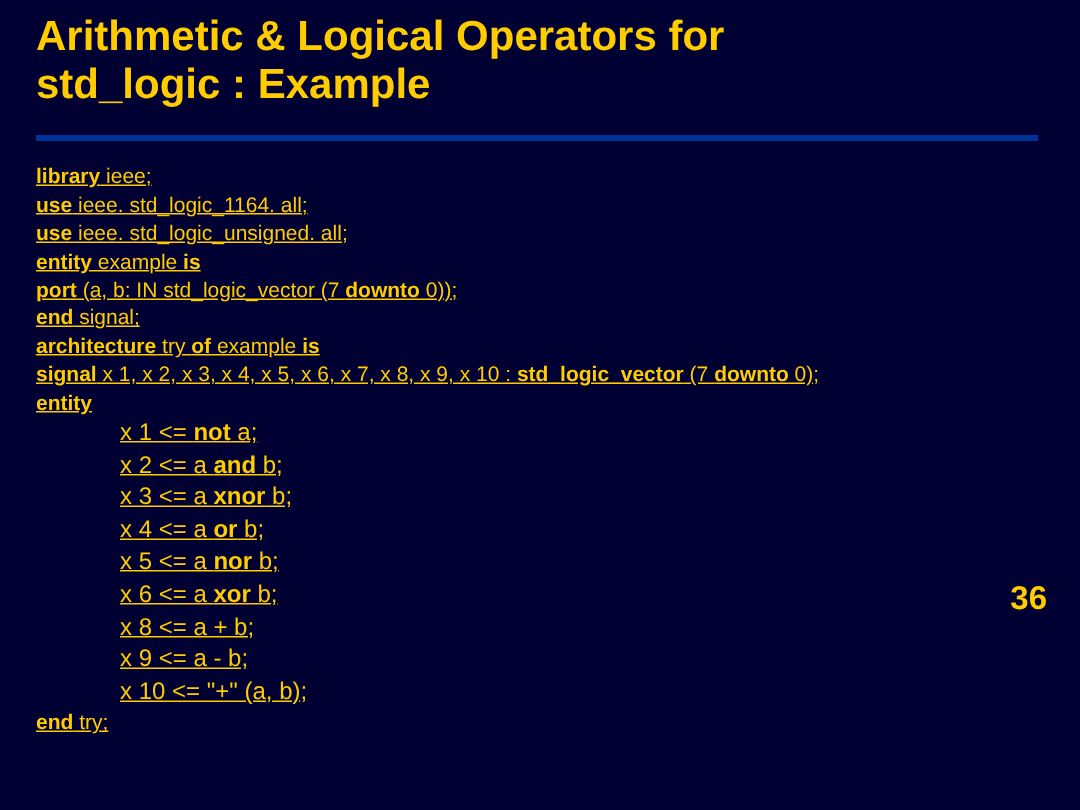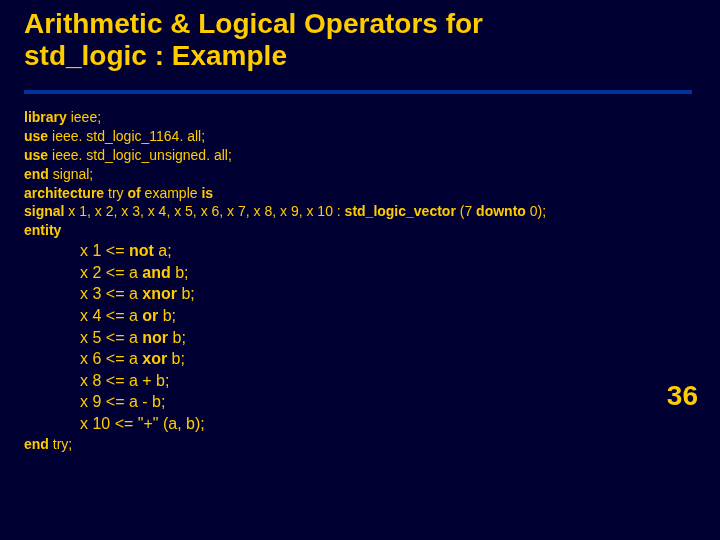--- a/index.html
+++ b/index.html
@@ -38,53 +38,56 @@
   }
   .code {
     position: absolute;
     top: 108px;
     left: 24px;
     right: 16px;
     font-size: 14px;
     line-height: 1.35;
     font-family: Arial, Helvetica, sans-serif;
     color: #ffcc00;
+    text-decoration: underline;
   }
   .code .kw { color: #ffcc00; font-weight: bold; }
   .code .txt { color: #ffcc00; }
   .sub {
     margin-left: 56px;
     font-size: 16px;
     line-height: 1.35;
   }
   .page-num {
     position: absolute;
     bottom: 12px;
     right: 22px;
-    font-size: 28px;
+    font-size: 22px;
     font-weight: bold;
     color: #ffcc00;
   }
   .line { white-space: pre; }
 </style>
 </head>
 <body>
 
 <div class="slide">
 
   <div class="title">
     <span>Arithmetic &amp; Logical Operators for</span><br>
     <span>std_logic : Example</span>
   </div>
   <div class="title-underline"></div>
 
   <div class="code">
     <div class="line"><span class="kw">library</span><span class="txt"> ieee;</span></div>
     <div class="line"><span class="kw">use</span><span class="txt"> ieee. std_logic_1164. all;</span></div>
     <div class="line"><span class="kw">use</span><span class="txt"> ieee. std_logic_unsigned. all;</span></div>
+    <div class="line"><span class="kw">entity</span><span class="txt"> example </span><span class="kw">is</span></div>
+    <div class="line"><span class="kw">port</span><span class="txt"> (a, b: IN std_logic_vector (7 </span><span class="kw">downto</span><span class="txt"> 0));</span></div>
     <div class="line"><span class="kw">end</span><span class="txt"> signal;</span></div>
     <div class="line"><span class="kw">architecture</span><span class="txt"> try </span><span class="kw">of</span><span class="txt"> example </span><span class="kw">is</span></div>
     <div class="line"><span class="kw">signal</span><span class="txt"> x 1, x 2, x 3, x 4, x 5, x 6, x 7, x 8, x 9, x 10 : </span><span class="kw">std_logic_vector</span><span class="txt"> (7 </span><span class="kw">downto</span><span class="txt"> 0);</span></div>
     <div class="line"><span class="kw">entity</span></div>
 
     <div class="sub">
       <div class="line"><span class="txt">x 1 &lt;= </span><span class="kw">not</span><span class="txt"> a;</span></div>
       <div class="line"><span class="txt">x 2 &lt;= a </span><span class="kw">and</span><span class="txt"> b;</span></div>
       <div class="line"><span class="txt">x 3 &lt;= a </span><span class="kw">xnor</span><span class="txt"> b;</span></div>
       <div class="line"><span class="txt">x 4 &lt;= a </span><span class="kw">or</span><span class="txt"> b;</span></div>

